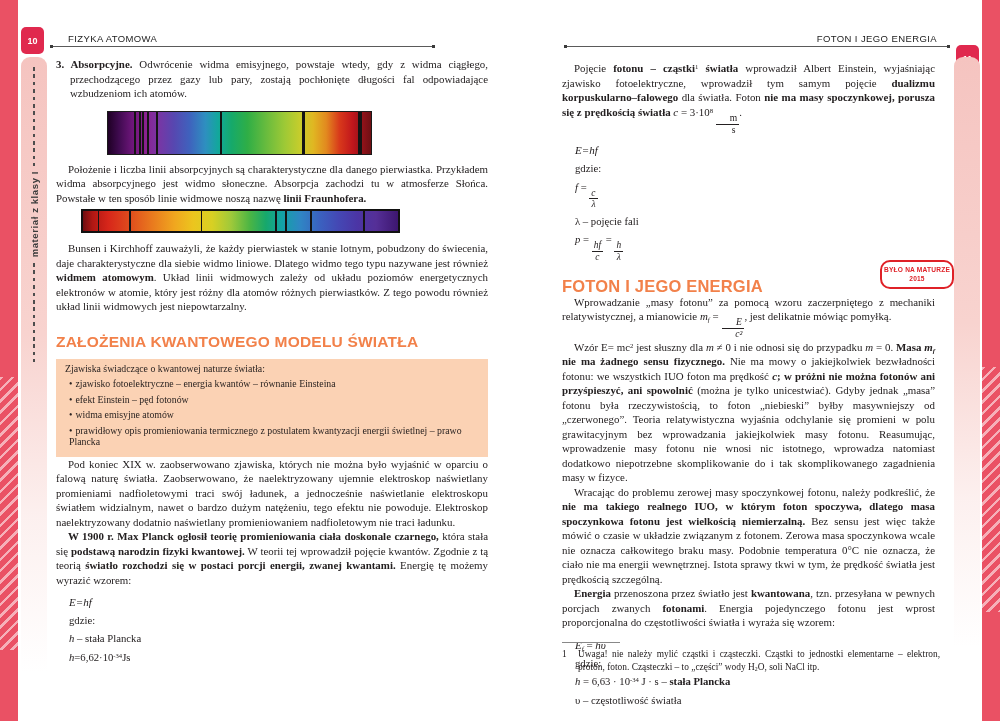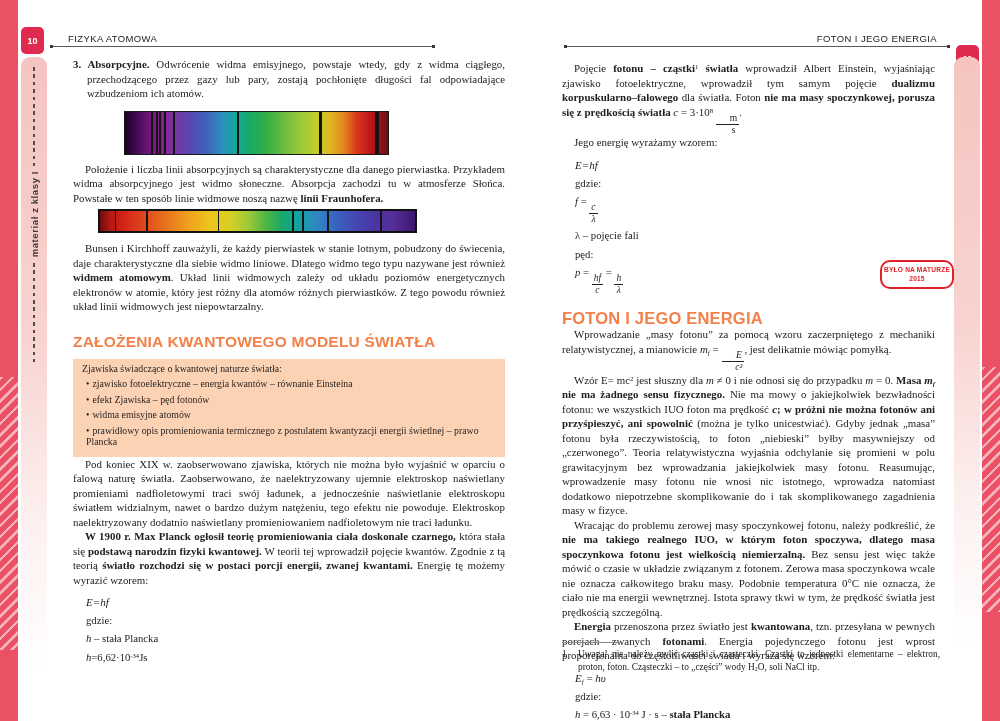--- a/index.html
+++ b/index.html
@@ -35,21 +35,21 @@
   
   .ptitle{position:absolute;top:33px;font-family:"Liberation Sans",sans-serif;font-weight:normal;
           font-size:9.5px;letter-spacing:.4px;color:#1c1c1c;}
   #title-left{left:68px;} #title-right{right:63px;}
   .hrule{position:absolute;top:46px;height:1.4px;background:#5a5a5a;}
   #rule-left{left:52px;width:381px;} #rule-right{left:566px;width:382px;}
   .hrule::before,.hrule::after{content:"";position:absolute;width:3px;height:3px;background:#3a3a3a;top:-1px;}
   .hrule::before{left:-2px;} .hrule::after{right:-2px;}
 
   
-  #col-left{position:absolute;left:73px;top:57px;width:432px;}
+  #col-left{position:absolute;left:56px;top:57px;width:432px;}
   #col-right{position:absolute;left:562px;top:61px;width:373px;}
   p.body{margin:0;font-size:10.9px;line-height:14.5px;text-align:justify;}
   .indent{text-indent:12px;}
   .hang{padding-left:14px;text-indent:-14px;}
   .mt14{margin-top:14px;} .mt10{margin-top:10px;}
   .b{font-weight:bold;} .i{font-style:italic;}
   .sup{font-size:.62em;vertical-align:.5em;line-height:0;}
   .sub{font-size:.62em;vertical-align:-.25em;line-height:0;}
 
   
@@ -149,21 +149,21 @@
 
     <p class="body indent"><span>Bunsen i Kirchhoff zauważyli, że każdy pierwiastek w stanie lotnym, pobudzony do świecenia, daje charakterystyczne dla siebie widmo liniowe. Dlatego widmo tego typu nazywane jest również </span><span class="b">widmem atomowym</span><span>. Układ linii widmowych zależy od układu poziomów energetycznych elektronów w atomie, który jest różny dla atomów różnych pierwiastków. Z tego powodu również układ linii widmowych jest niepowtarzalny.</span></p>
 
     <h2 class="orange">ZAŁOŻENIA KWANTOWEGO MODELU ŚWIATŁA</h2>
 
     <div class="infobox">
       <div class="ib-intro">Zjawiska świadczące o kwantowej naturze światła:</div>
       <ul class="ib-list">
 
       <li class="ib-item"><span class="dot">•</span><span>zjawisko fotoelektryczne – energia kwantów – równanie Einsteina</span></li>
-          <li class="ib-item"><span class="dot">•</span><span>efekt Zjawiska – pęd fotonów</span></li>
+          <li class="ib-item"><span class="dot">•</span><span>efekt Einstein – pęd fotonów</span></li>
           <li class="ib-item"><span class="dot">•</span><span>widma emisyjne atomów</span></li>
           <li class="ib-item"><span class="dot">•</span><span>prawidłowy opis promieniowania termicznego z postulatem kwantyzacji energii świetlnej – prawo Plancka</span></li>
         </ul>
     </div>
 
     <p class="body indent mt14"><span>Pod koniec XIX w. zaobserwowano zjawiska, których nie można było wyjaśnić w oparciu o falową naturę światła. Zaobserwowano, że naelektryzowany ujemnie elektroskop naświetlany promieniami nadfioletowymi traci swój ładunek, a jednocześnie naświetlanie elektroskopu światłem widzialnym, nawet o bardzo dużym natężeniu, tego efektu nie powoduje. Elektroskop naelektryzowany dodatnio naświetlany promieniowaniem nadfioletowym nie traci ładunku.</span></p>
     <p class="body indent"><span class="b">W 1900 r. Max Planck ogłosił teorię promieniowania ciała doskonale czarnego,</span><span> która stała się </span><span class="b">podstawą narodzin fizyki kwantowej.</span><span> W teorii tej wprowadził pojęcie kwantów. Zgodnie z tą teorią </span><span class="b">światło rozchodzi się w postaci porcji energii, zwanej kwantami.</span><span> Energię tę możemy wyrazić wzorem:</span></p>
 
     <p class="formula"><span class="i">E=hf</span></p>
     <div class="deflist">
@@ -171,31 +171,29 @@
       <div><span class="i">h</span><span> – stała Plancka</span></div>
       <div><span class="i">h</span><span>=6,62·10</span><span class="sup">-34</span><span>Js</span></div>
     </div>
   </div>
 
   <div id="col-right">
     <p class="body indent"><span>Pojęcie </span><span class="b">fotonu – cząstki</span><span class="sup">1</span><span class="b"> światła</span><span> wprowadził Albert Einstein, wyjaśniając zjawisko fotoelektryczne, wprowadził tym samym pojęcie </span><span class="b">dualizmu korpuskularno–falowego</span><span> dla światła. Foton </span><span class="b">nie ma masy spoczynkowej, porusza się z prędkością światła </span><span class="i">c</span><span> = 3·10</span><span class="sup">8</span><span> </span><span class="frac">
           <span class="fn">m</span>
           <span class="fd">s</span>
         </span><span>.</span></p>
-    <p class="body indent">Jego energię wyrażamy wzorem:</p>
 
     <p class="formula"><span class="i">E=hf</span></p>
     <div class="deflist">
       <div>gdzie:</div>
       <div class="tall"><span class="i">f</span><span> = </span><span class="frac i">
             <span class="fn">c</span>
             <span class="fd">λ</span>
           </span></div>
       <div><span>λ – pojęcie fali</span></div>
-      <div>pęd:</div>
       <div class="tall"><span class="i">p</span><span> = </span><span class="frac i">
             <span class="fn">hf</span>
             <span class="fd">c</span>
           </span><span> = </span><span class="frac i">
             <span class="fn">h</span>
             <span class="fd">λ</span>
           </span></div>
     </div>
 
     <h2 class="orange big">FOTON I JEGO ENERGIA</h2>

